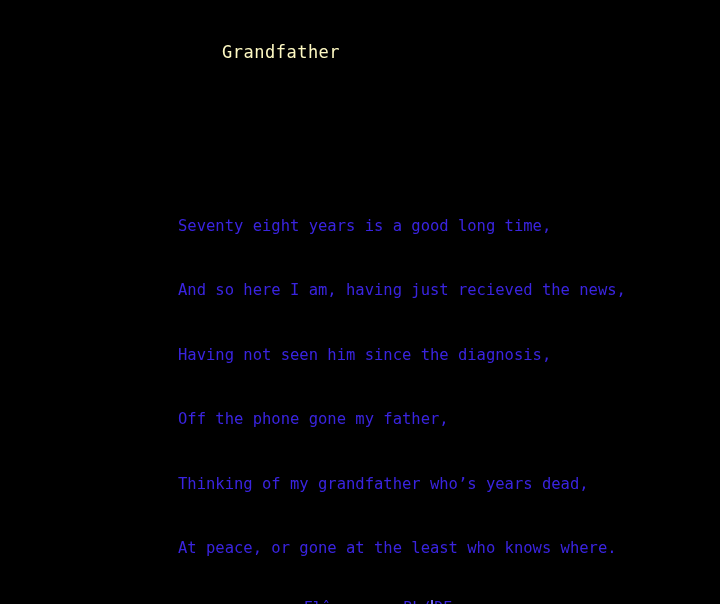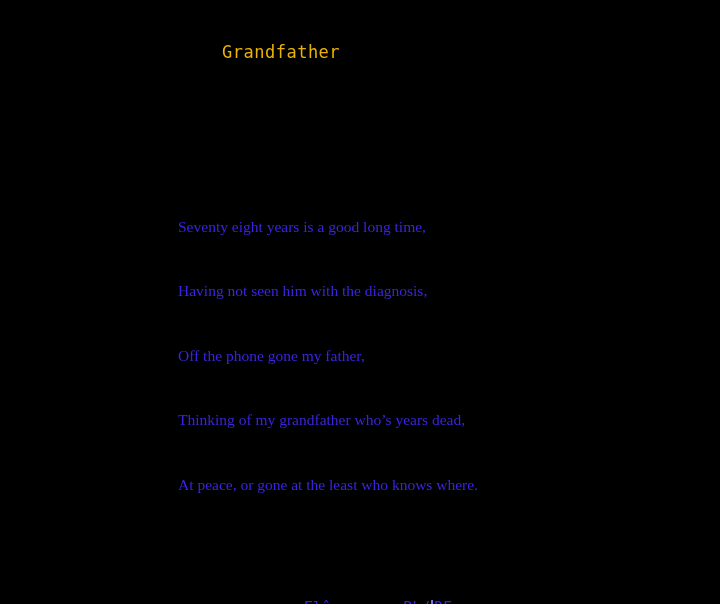--- a/index.html
+++ b/index.html
@@ -18,41 +18,40 @@
     position: relative;
     width: 720px;
     height: 604px;
   }
   .title {
     position: absolute;
     left: 222px;
     top: 42px;
     font-size: 17px;
     letter-spacing: 0.5px;
-    color: #eab308;
+    color: #fef9c3;
     white-space: pre;
   }
   .poem {
     position: absolute;
     left: 178px;
     top: 108px;
     font-size: 15.5px;
     line-height: 21.5px;
     color: #3a24e0;
     white-space: pre;
   }
   .stanza {
     margin: 0 0 21.5px 0;
   }
   .stanza:last-child {
     margin-bottom: 0;
   }
   .line {
     white-space: pre;
-    font-family: Liberation Serif, serif;
   }
   .footer {
     position: absolute;
     left: 0;
     top: 581px;
     width: 720px;
     text-align: center;
     font-size: 15px;
     color: #3a24e0;
     white-space: pre;
@@ -76,21 +75,22 @@
 <body>
 
 <div class="page">
 
   <div class="title">Grandfather</div>
 
   <div class="poem">
 
     <div class="stanza">
       <div class="line">Seventy eight years is a good long time,</div>
-      <div class="line">Having not seen him with the diagnosis,</div>
+      <div class="line">And so here I am, having just recieved the news,</div>
+      <div class="line">Having not seen him since the diagnosis,</div>
       <div class="line">Off the phone gone my father,</div>
       <div class="line">Thinking of my grandfather who’s years dead,</div>
       <div class="line">At peace, or gone at the least who knows where.</div>
     </div>
 
     
 
     
 
   </div>

